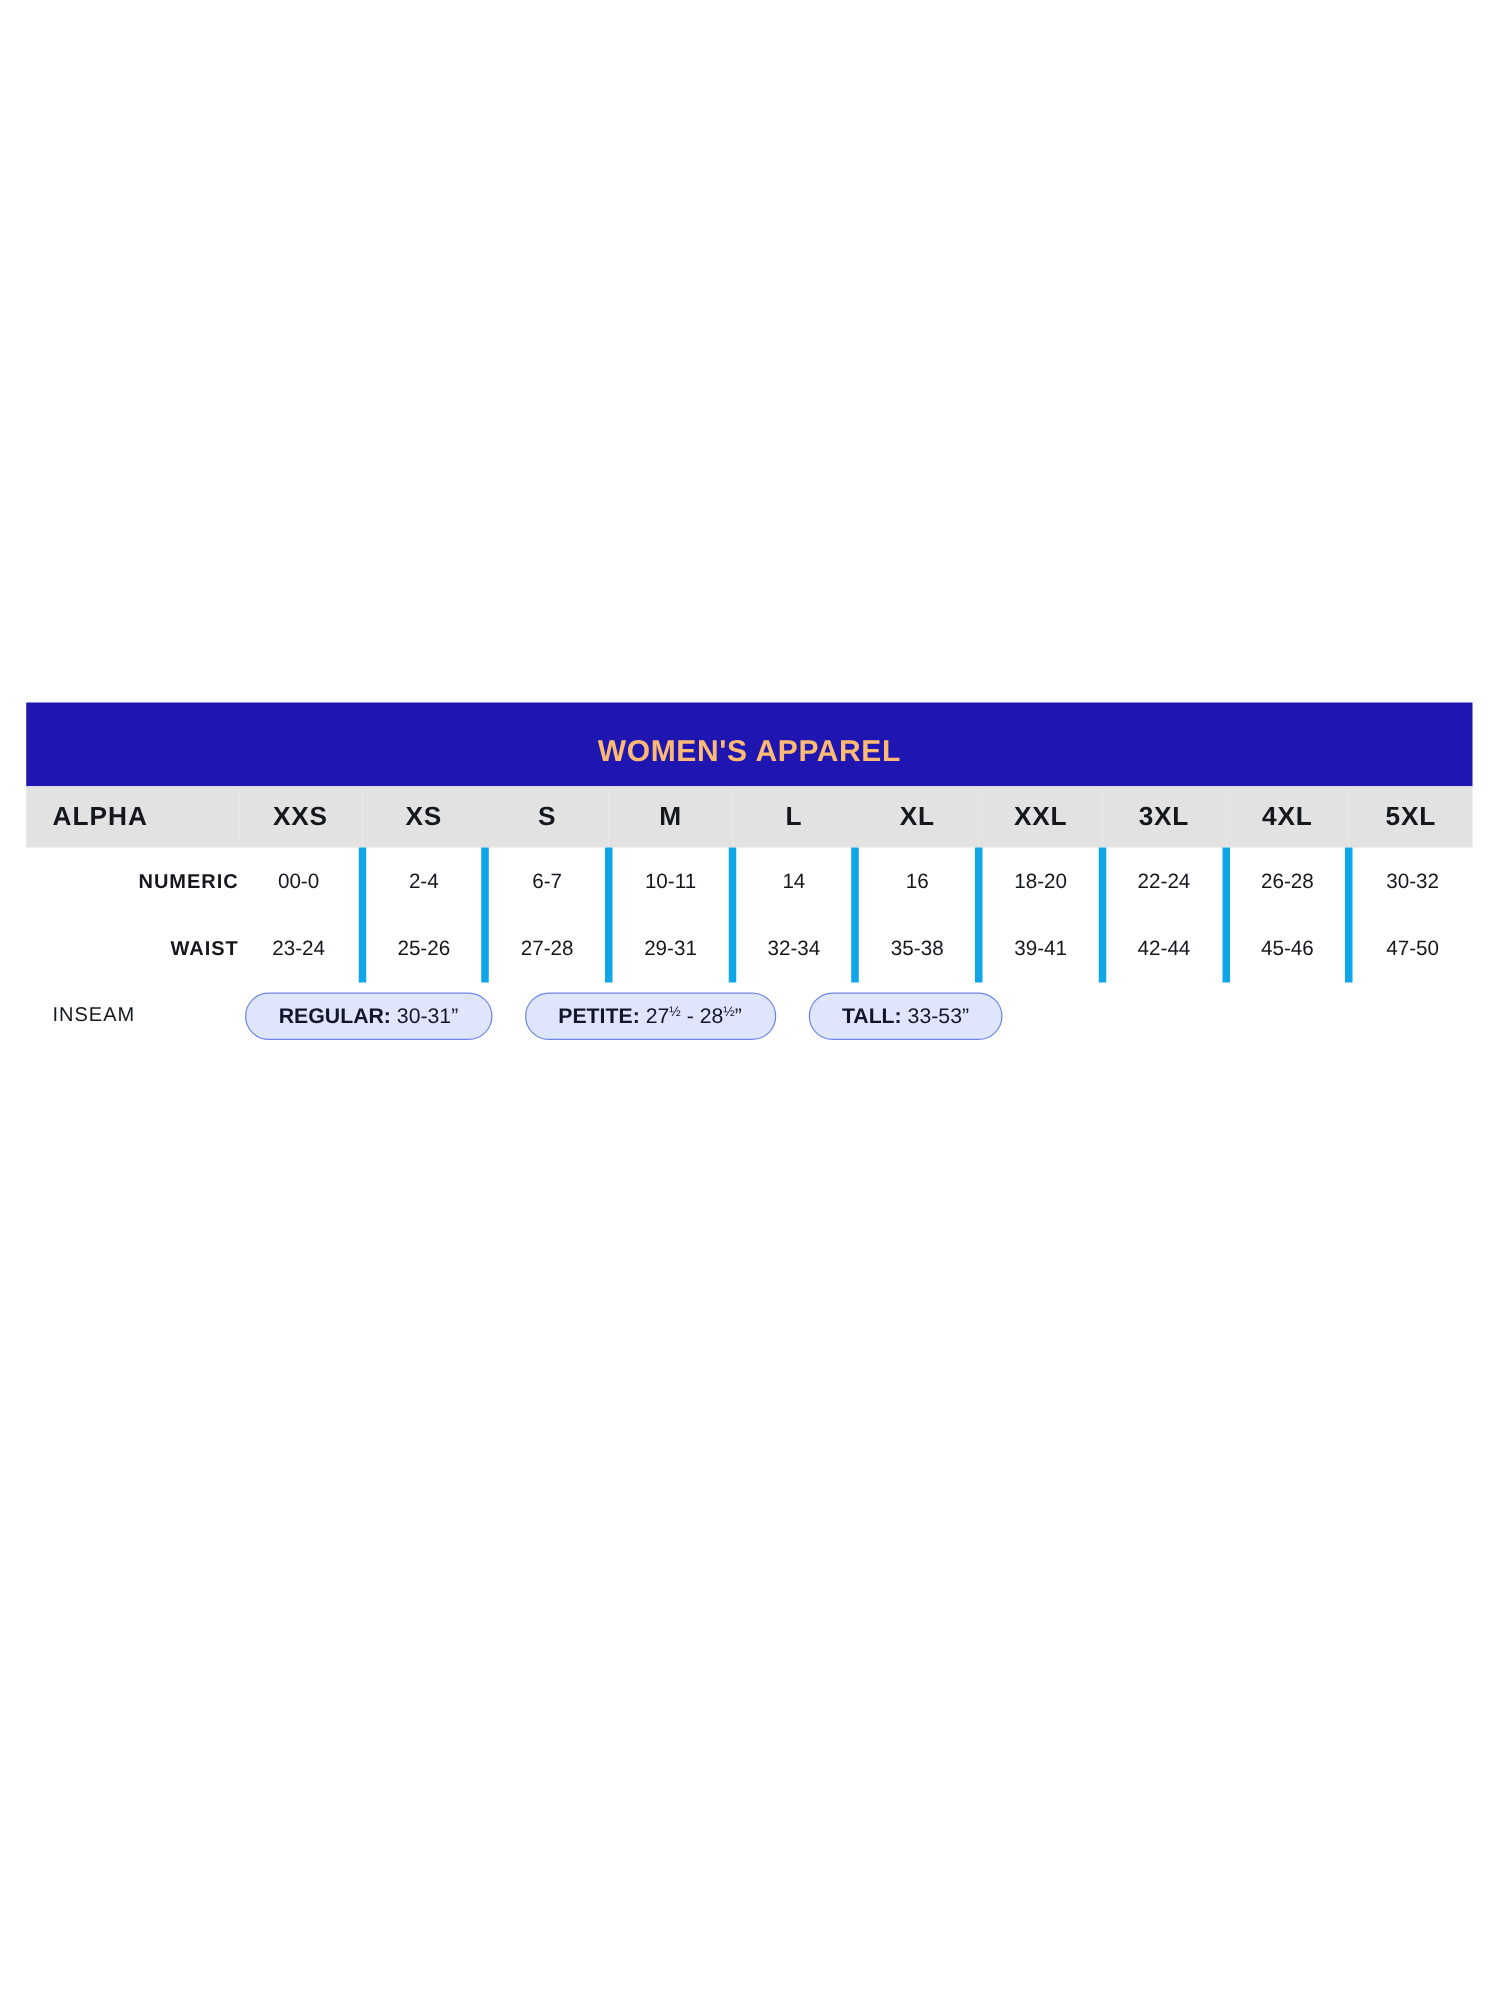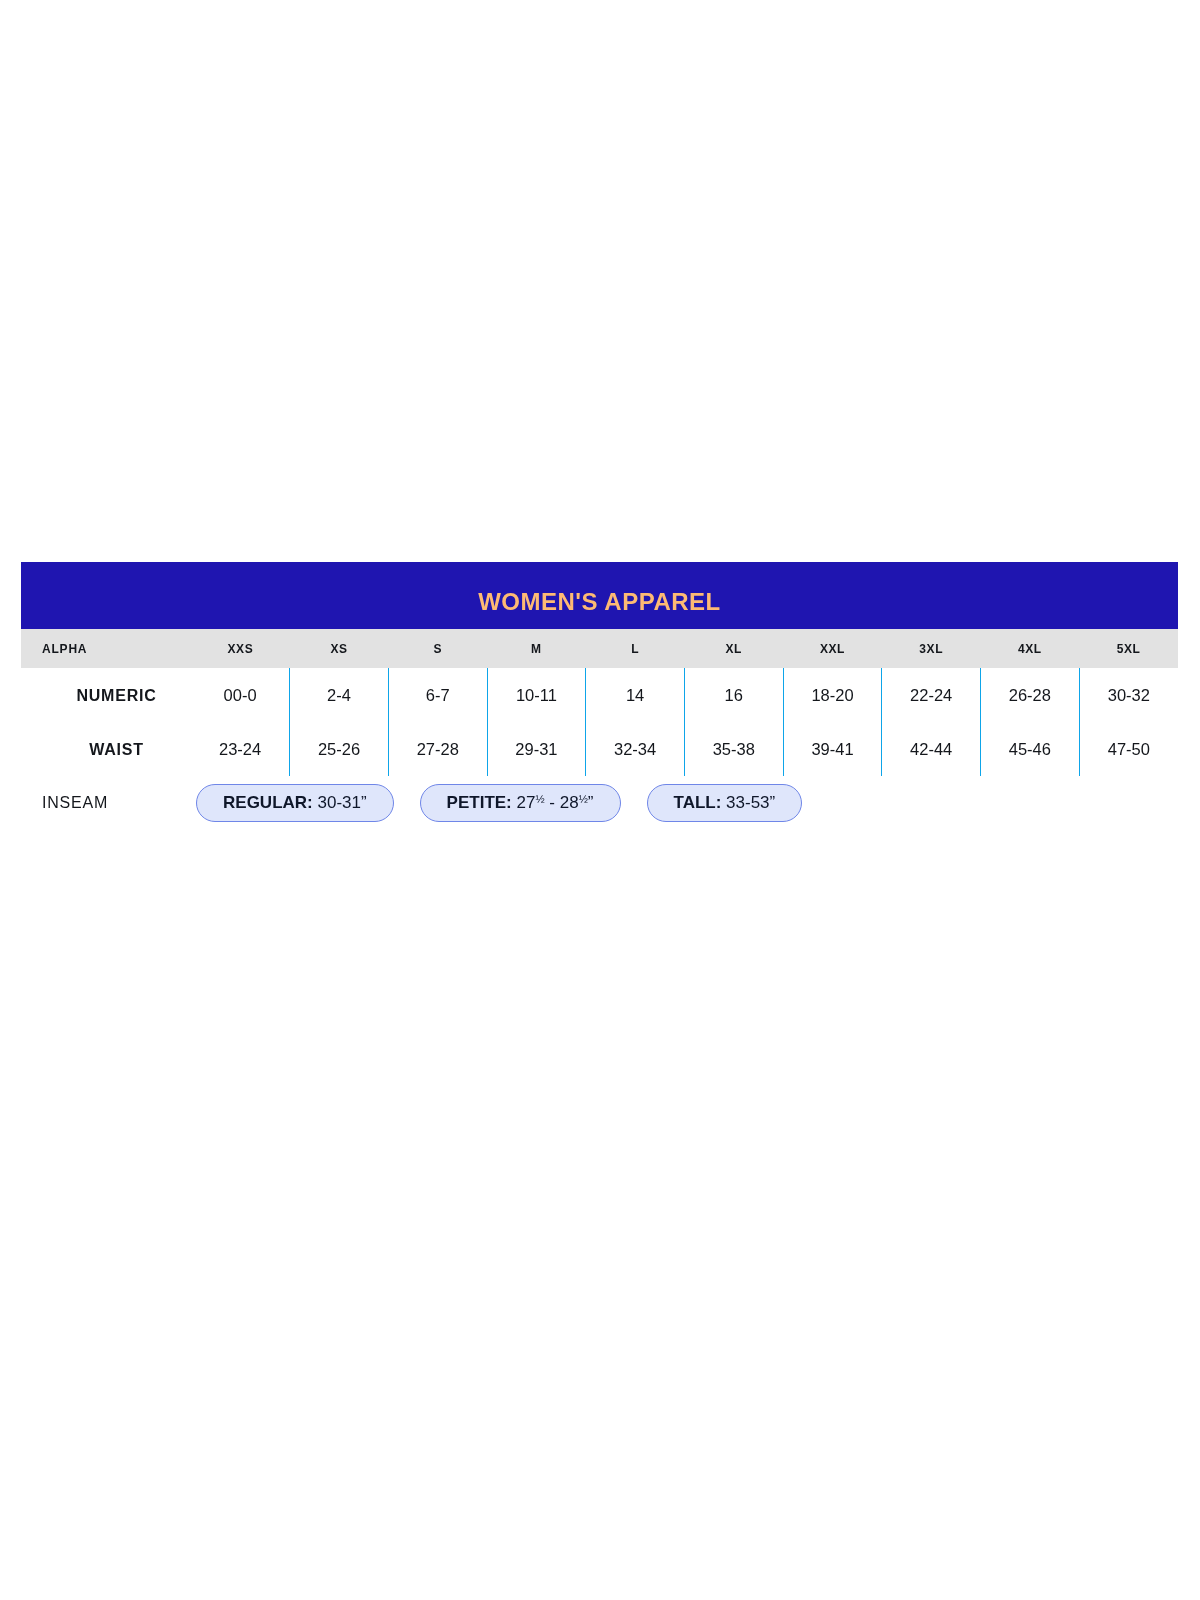--- a/index.html
+++ b/index.html
@@ -45,44 +45,44 @@
     font-size: 16.5px;
     text-align: center;
     vertical-align: middle;
   }
 
   
   tr.header-row {
     background: #e2e2e2;
   }
   tr.header-row th {
-    font-size: 12px;
+    font-size: 21px;
     font-weight: 700;
     letter-spacing: 0.6px;
     padding: 13px 0 12px 0;
     color: #14171c;
   }
   tr.header-row th.rowlabel {
     text-align: left;
     padding-left: 21px;
     letter-spacing: 0.8px;
   }
 
   
   tr.data-row td {
     padding: 18px 0 17px 0;
-    border-right: 1px solid #0ea5e9;
+    border-right: 6px solid #0ea5e9;
     font-weight: 400;
     color: #14171c;
   }
   tr.data-row td:last-child {
     border-right: none;
   }
   tr.data-row td.rowlabel {
-    text-align: center;
+    text-align: right;
     padding-left: 21px;
     font-weight: 700;
     font-size: 16px;
     letter-spacing: 0.8px;
     border-right: none;
   }
   tr.data-row.last-data td {
     border-bottom: none;
   }
 

